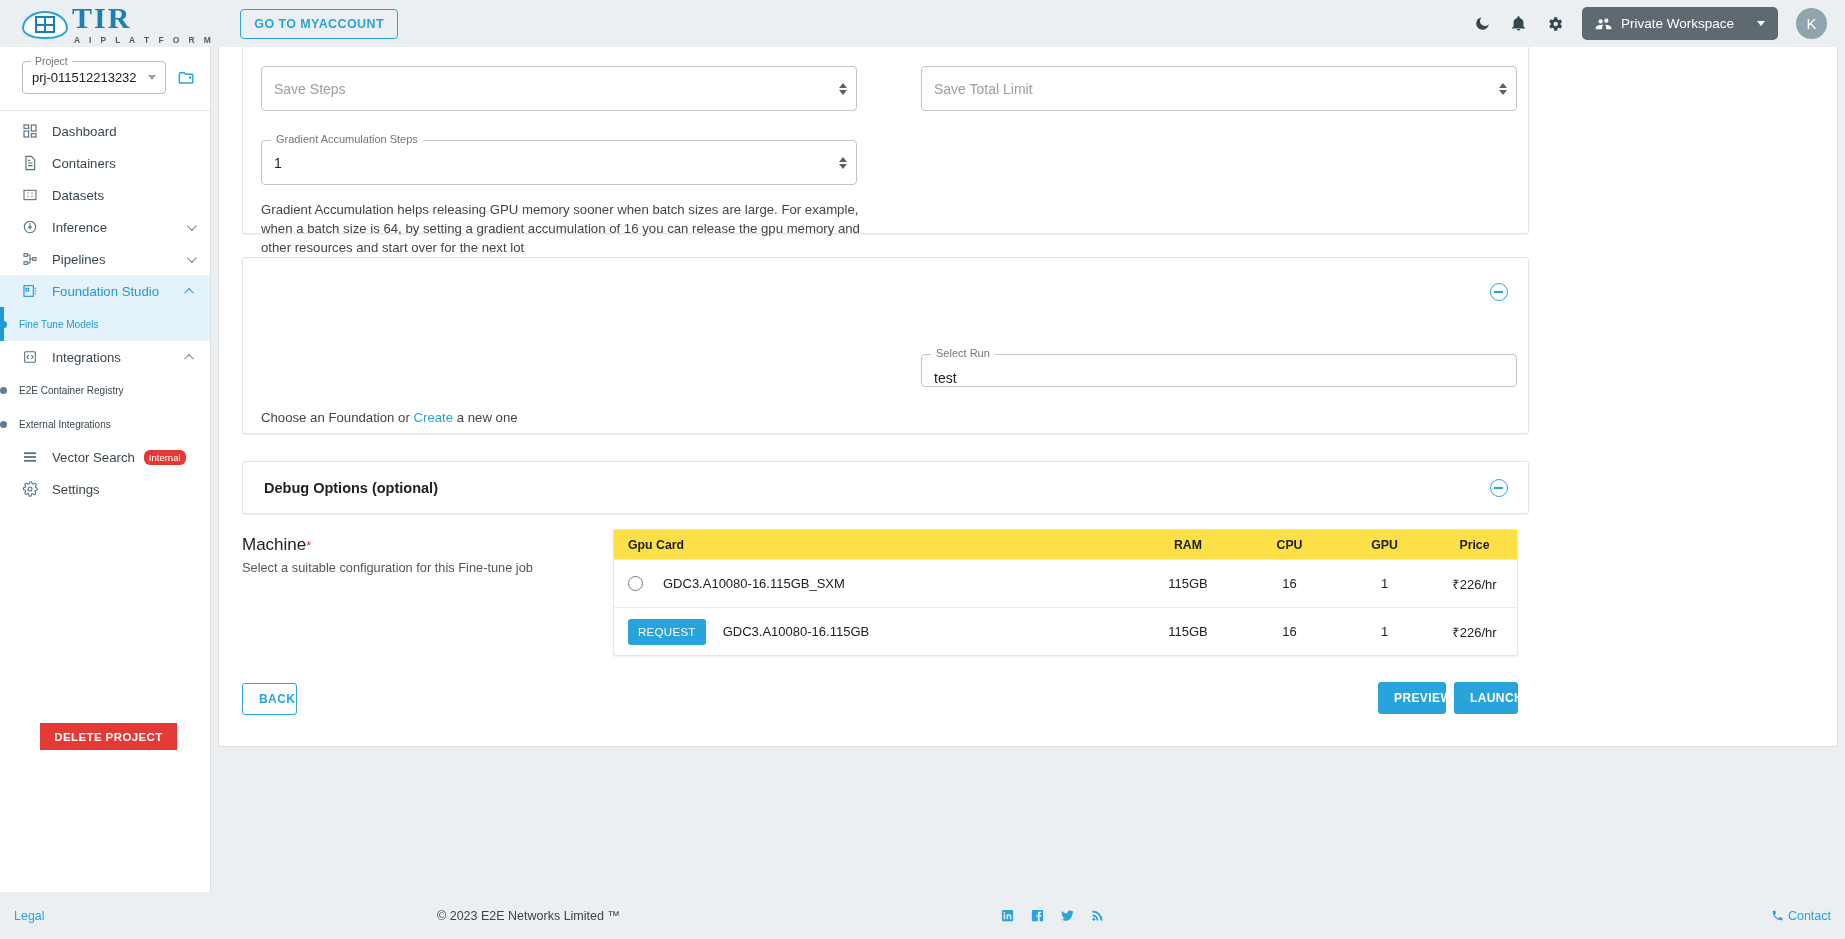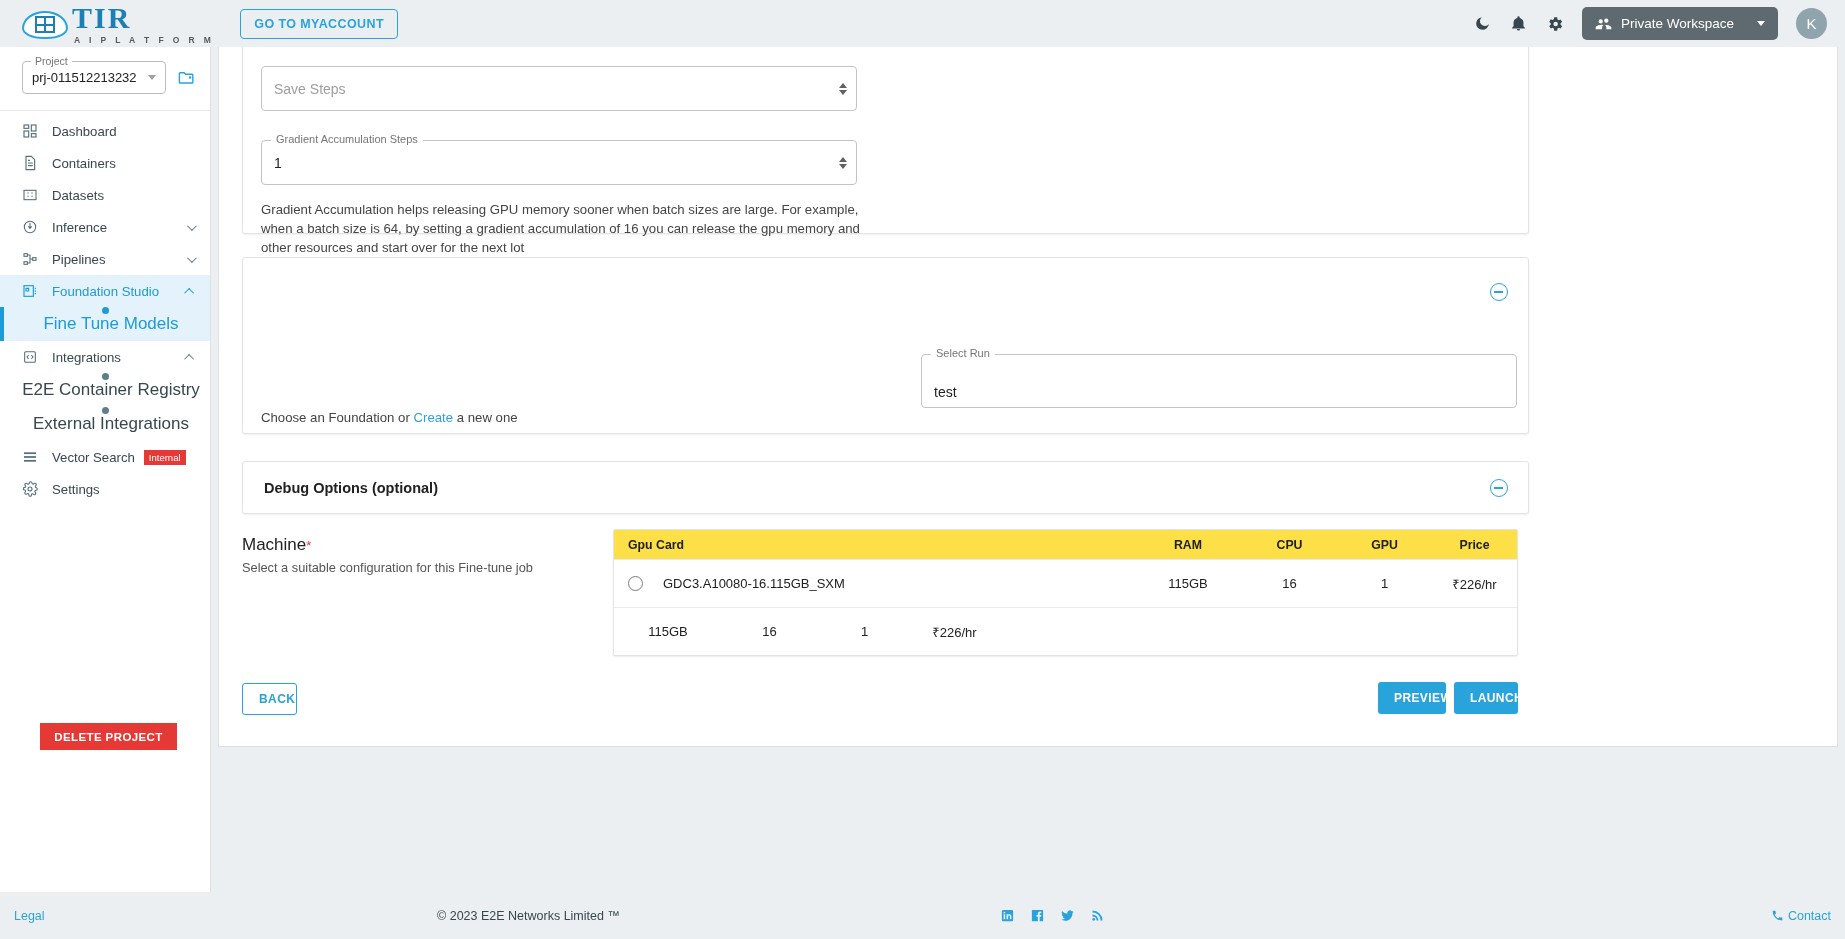--- a/index.html
+++ b/index.html
@@ -96,31 +96,31 @@
     position:absolute; right:16px; width:7px; height:7px; border-right:1.6px solid #607d8b;
     border-bottom:1.6px solid #607d8b;
   }
   .chev.down { transform:rotate(45deg) translateY(-2px); }
   .chev.up { transform:rotate(-135deg) translateY(-2px); }
   .nav-item.active { background:#e3f2fb; color:#1e9ad6; }
   .nav-item.active .ni-icon { color:#1e9ad6; }
   .nav-item.active .chev { border-color:#1e9ad6; }
   .nav-sub {
     display:flex; align-items:center; height:34px; 
-    font-size:17px; color:#37474f; cursor:pointer; position:relative;flex-direction:column;
+    font-size:10px; color:#37474f; cursor:pointer; position:relative;
   }
   .nav-sub .dot { width:7px; height:7px; border-radius:50%; background:#607d8b; }
   .nav-sub .sub-label { margin-left:12px; }
   .nav-sub.active { background:#e3f2fb; color:#1e9ad6; }
   .nav-sub.active .dot { background:#1e9ad6; }
   .nav-sub.active:before {
     content:""; position:absolute; left:0; top:0; width:4px; height:100%; background:#1e9ad6;
   }
   .badge-internal {
-    background:#e53935; color:#fff; font-size:9.5px; border-radius:0;
+    background:#e53935; color:#fff; font-size:9.5px; border-radius:6px;
     padding:2px 5px; margin-left:9px;
   }
   .delete-project {
     position:absolute; left:40px; top:676px; width:137px; height:27px;
     background:#e53935; color:#fff; border:none; border-radius:0;
     font-size:11.5px; font-weight:bold; letter-spacing:0.4px; cursor:pointer;
   }
 
   
   .main {
@@ -397,38 +397,45 @@
       <div class="panel" style="position:absolute; left:23px; top:-60px; width:1287px; height:247px;">
 
         <div class="field" style="position:absolute; left:18px; top:78px; width:596px; height:45px; display:flex; align-items:center; padding:0 12px;">
           <span class="fph">Save Steps</span>
           <span class="spinner">
             <span class="spin-up"></span>
               <span class="spin-dn"></span>
           </span>
         </div>
 
+        <div class="field" style="position:absolute; left:678px; top:78px; width:596px; height:45px; display:flex; align-items:center; padding:0 12px;">
+          <span class="fph">Save Total Limit</span>
+          <span class="spinner">
+            <span class="spin-up"></span>
+              <span class="spin-dn"></span>
+          </span>
+        </div>
 
         <div class="field" style="position:absolute; left:18px; top:152px; width:596px; height:45px; display:flex; align-items:center; padding:0 12px;">
           <span class="legend">Gradient Accumulation Steps</span>
           <span class="fval">1</span>
           <span class="spinner">
             <span class="spin-up"></span>
               <span class="spin-dn"></span>
           </span>
         </div>
 
         <div class="helper" style="position:absolute; left:18px; top:212px; width:600px;">Gradient Accumulation helps releasing GPU memory sooner when batch sizes are large. For example, when a batch size is 64, by setting a gradient accumulation of 16 you can release the gpu memory and other resources and start over for the next lot</div>
       </div>
 
       <div class="panel" style="position:absolute; left:23px; top:210px; width:1287px; height:177px;">
         <div class="collapse-btn" style="position:absolute; right:20px; top:25px;"></div>
 
 
-        <div class="field" style="position:absolute; left:678px; top:96px; width:596px; height:54px; display:flex; align-items:flex-end; padding:7px 12px;">
+        <div class="field" style="position:absolute; left:678px; top:96px; width:596px; height:33px; display:flex; align-items:flex-end; padding:0 12px;">
           <span class="legend">Select Run</span>
           <span class="fval">test</span>
         </div>
 
         <div class="helper" style="position:absolute; left:18px; top:150px;">
           <span>Choose an Foundation or </span><span style="color:#29a3dc; cursor:pointer;">Create</span><span> a new one</span>
         </div>
       </div>
 
       <div class="panel" style="position:absolute; left:23px; top:414px; width:1287px; height:53px;">
@@ -457,20 +464,24 @@
             <span class="radio-o"></span>
             <span style="margin-left:20px;">GDC3.A10080-16.115GB_SXM</span>
           </div>
           <div class="c-ram">115GB</div>
           <div class="c-cpu">16</div>
           <div class="c-gpu">1</div>
           <div class="c-price">₹226/hr</div>
         </div>
 
         <div class="mtrow">
+          <div class="c-card">
+            <button class="req-btn">REQUEST</button>
+            <span style="margin-left:17px;">GDC3.A10080-16.115GB</span>
+          </div>
           <div class="c-ram">115GB</div>
           <div class="c-cpu">16</div>
           <div class="c-gpu">1</div>
           <div class="c-price">₹226/hr</div>
         </div>
       </div>
 
       <button class="btn-outline" style="position:absolute; left:23px; top:636px; width:55px;">BACK</button>
       <button class="btn-solid" style="position:absolute; left:1159px; top:635px; width:68px;">PREVIEW</button>
       <button class="btn-solid" style="position:absolute; left:1235px; top:635px; width:64px;">LAUNCH</button>

